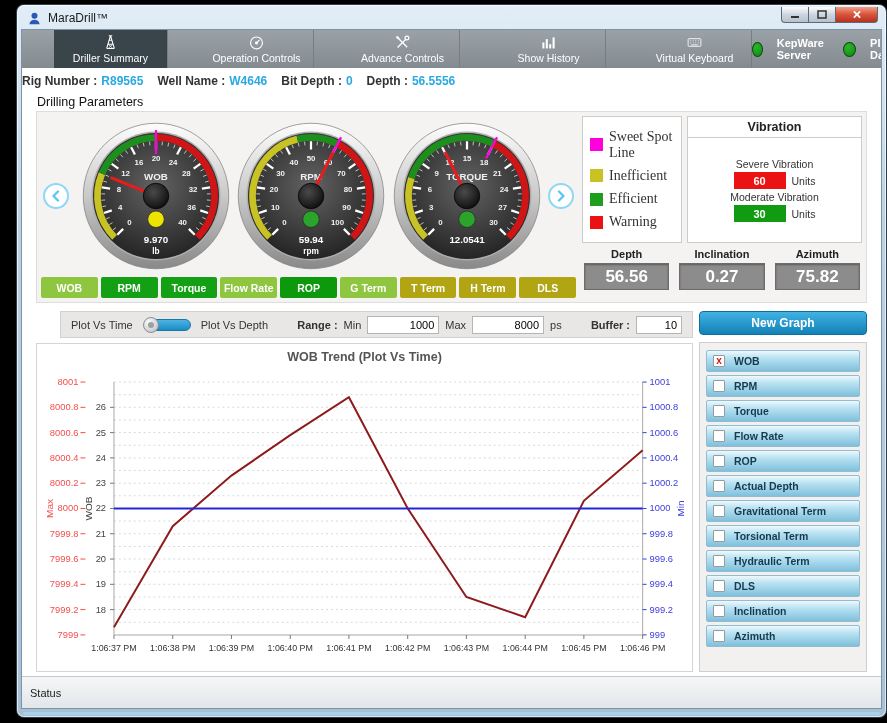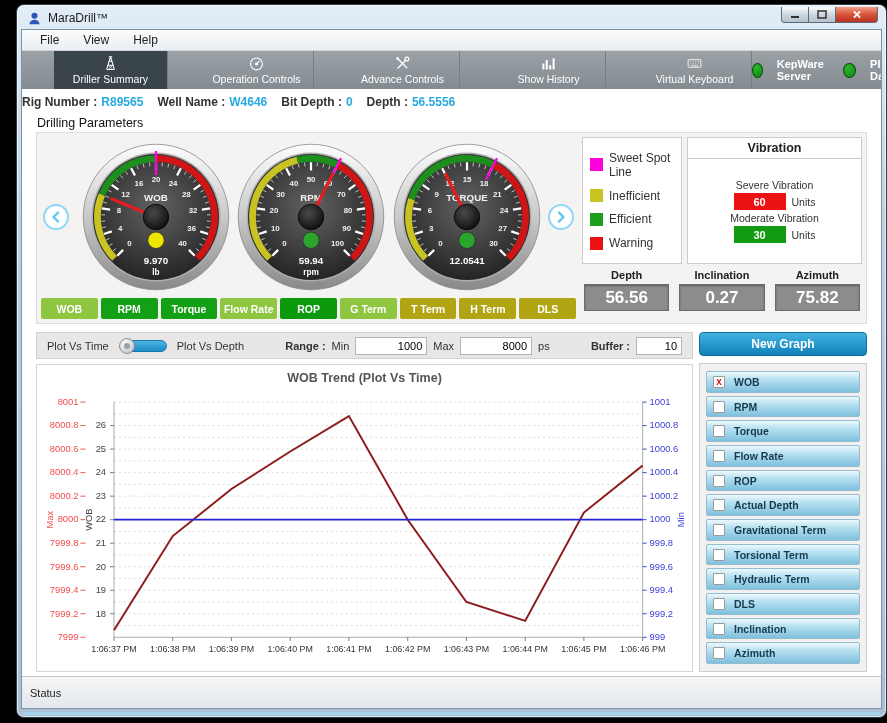--- a/index.html
+++ b/index.html
@@ -48,41 +48,41 @@
   .gauge-wrap svg{width:150px;height:150px;display:block;}
   .nav-arrow{width:26px;height:26px;border-radius:50%;border:2px solid #8ed7f7;display:flex;align-items:center;justify-content:center;background:#fff;cursor:pointer;}
   .nav-arrow svg{width:12px;height:12px;}
   .param-row{display:flex;gap:3px;height:21px;margin-top:2px;}
   .param-btn{flex:1;border:none;border-radius:2px;color:#fff;font-size:10.5px;font-weight:bold;cursor:pointer;}
   .right-zone{width:280px;display:flex;flex-direction:column;gap:5px;margin-left:6px;}
   .top-row{flex:1;display:flex;gap:5px;min-height:0;}
   .legend-panel{width:100px;background:#fff;border:1px solid #ccc;padding:8px 7px;display:flex;flex-direction:column;justify-content:space-around;}
   .legend-item{display:flex;align-items:center;gap:6px;}
   .legend-swatch{width:13px;height:13px;flex:none;}
-  .legend-label{font-size:12px;color:#333;}
+  .legend-label{font-size:14px;color:#333;font-family:Liberation Serif, serif;}
   .vibration-panel{flex:1;background:#fff;border:1px solid #ccc;display:flex;flex-direction:column;}
   .vib-title{font-size:12.5px;font-weight:bold;color:#222;text-align:center;padding:3px 0;border-bottom:1px solid #ccc;}
   .vib-body{flex:1;display:flex;align-items:center;padding:2px 6px;gap:8px;}
   .vib-sphere{width:60px;height:60px;border-radius:50%;flex:none;display:flex;align-items:center;justify-content:center;
     background:radial-gradient(circle at 35% 28%,#ff6a5a,#e01010 45%,#6e0000 100%);
     color:#fff;font-size:26px;font-weight:bold;}
   .vib-col{flex:1;display:flex;flex-direction:column;align-items:center;gap:2px;}
   .vib-label{font-size:10.5px;color:#333;}
   .vib-box-row{display:flex;align-items:center;gap:6px;}
   .vib-box{width:52px;height:17px;color:#fff;font-size:11px;font-weight:bold;display:flex;align-items:center;justify-content:center;}
   .vib-box.severe{background:#ea1212;}
   .vib-box.moderate{background:#119b11;}
   .readouts-row{height:50px;display:flex;gap:10px;padding:0 2px;}
   .readout{flex:1;text-align:center;}
   .readout-label{font-size:11px;font-weight:bold;color:#222;margin-bottom:3px;}
   .readout-box{height:27px;background:#8c8c8c;border:1px solid #6c6c6c;color:#fff;font-size:17px;font-weight:bold;display:flex;align-items:center;justify-content:center;box-shadow:inset 0 1px 2px rgba(0,0,0,.35);}
   
   .bottom-section{flex:1;display:flex;gap:6px;padding:8px 14px 4px;min-height:0;}
   .left-col{flex:1;display:flex;flex-direction:column;min-width:0;}
-  .controls-bar{height:27px;background:#e8e7e6;border:1px solid #d2d1d0;display:flex;align-items:center;padding:0 10px;gap:6px;font-size:11px;color:#333;}
+  .controls-bar{height:27px;background:#e8e7e6;border:1px solid #d2d1d0;display:flex;align-items:center;padding:0 10px;gap:6px;font-size:11px;color:#333;margin-left:24px;}
   .ctl-label{font-size:11px;color:#333;}
   .ctl-bold{font-weight:bold;}
   .toggle{position:relative;width:48px;height:16px;margin:0 4px;cursor:pointer;flex:none;}
   .toggle-track{position:absolute;left:8px;right:0;top:2px;bottom:2px;border-radius:7px;background:linear-gradient(#4db3e4,#1b8cc4);border:1px solid #1478aa;}
   .toggle-knob{position:absolute;left:0;top:0;width:16px;height:16px;border-radius:50%;background:radial-gradient(circle at 35% 30%,#fafafa,#b8bcc0);border:1px solid #8a8f94;}
   .toggle-knob::after{content:"";position:absolute;left:4px;top:4px;width:6px;height:6px;border-radius:50%;background:#9aa0a6;}
   .ctl-input{height:18px;border:1px solid #b5b5b5;background:#fff;font-size:11px;text-align:right;padding-right:4px;}
   .sp{flex:1;}
   .chart-panel{flex:1;border:1px solid #d5d5d5;background:#fff;margin-top:5px;padding:6px 2px 2px;display:flex;flex-direction:column;min-height:0;}
   .chart-title{text-align:center;font-size:12.5px;font-weight:bold;color:#555;height:18px;flex:none;}
@@ -119,25 +119,20 @@
           </svg>
       </div>
       <div class="win-btn btn-close">
         <svg width="10" height="9" viewBox="0 0 10 10">
             <path d="M1.5 1.5 8.5 8.5 M8.5 1.5 1.5 8.5" stroke="#fff" stroke-width="2"></path>
           </svg>
       </div>
     </div>
   </div>
   <div class="client">
-    <div class="menubar">
-        <div class="menu-item">File</div>
-        <div class="menu-item">View</div>
-        <div class="menu-item">Help</div>
-      </div>
     <div class="toolbar-row">
       <div class="toolbar">
         <div style="display:flex">
             <div class="tab active">
               <svg viewBox="0 0 20 20">
                 <g stroke="#fff" stroke-width="1.3" fill="none">
                   <path d="M8 2h4M10 2 5.5 17M10 2l4.5 15M6.9 12h6.2M7.9 7.3h4.2M5.5 17h9"></path>
                   <path d="M7.3 17l5.4-5M12.7 17 7.3 12" stroke-width=".9"></path>
                 </g>
               </svg>

